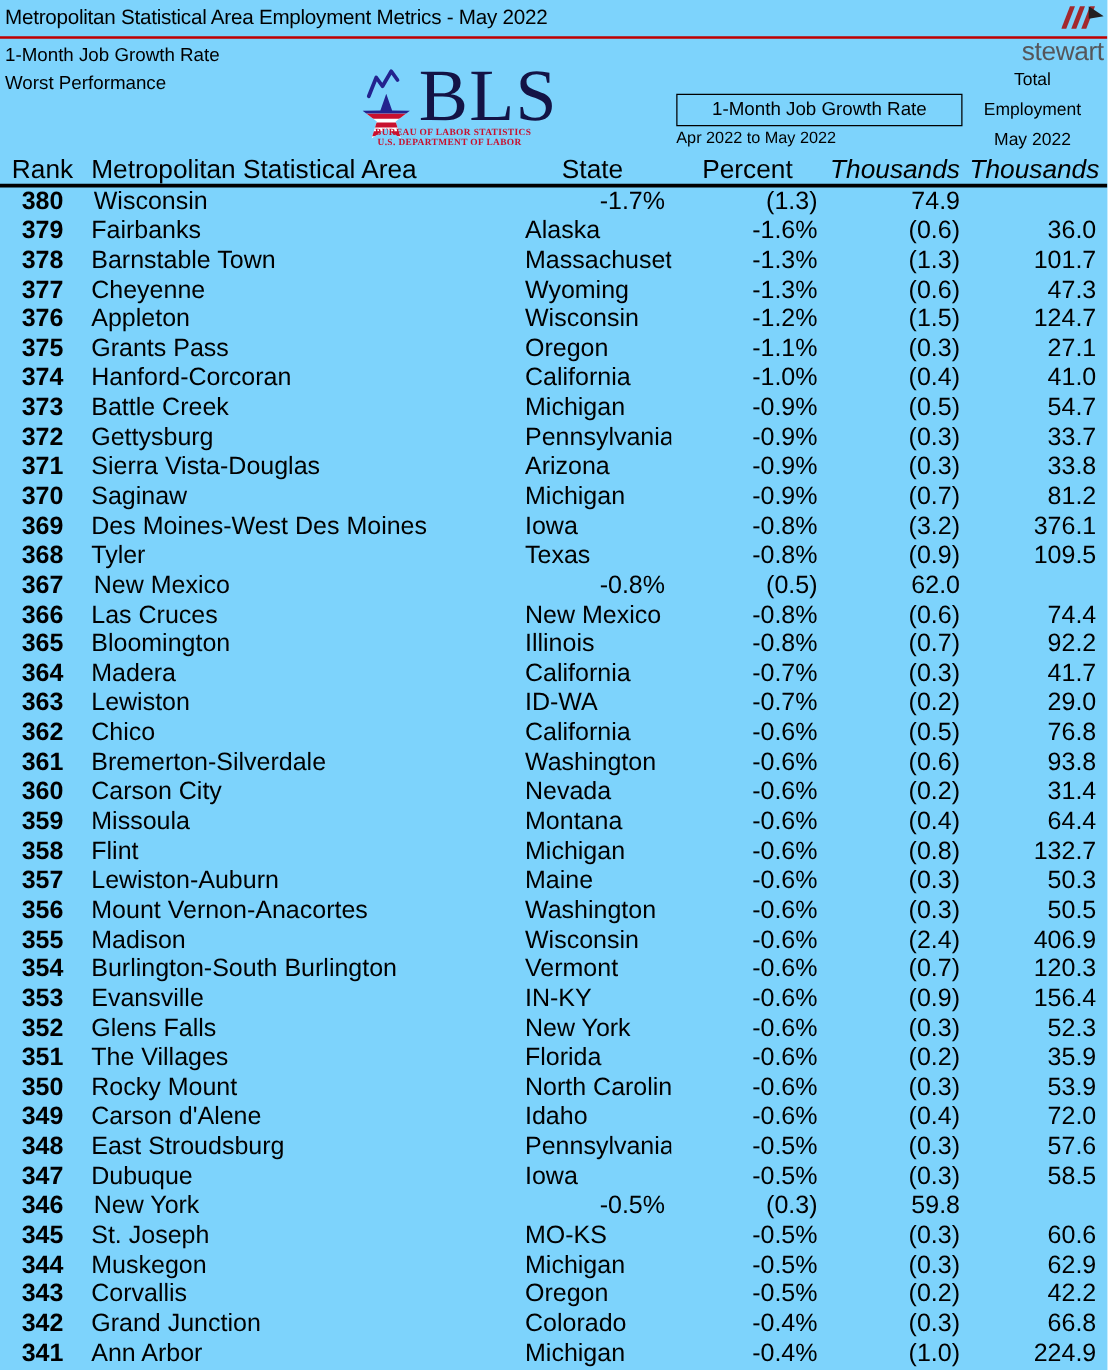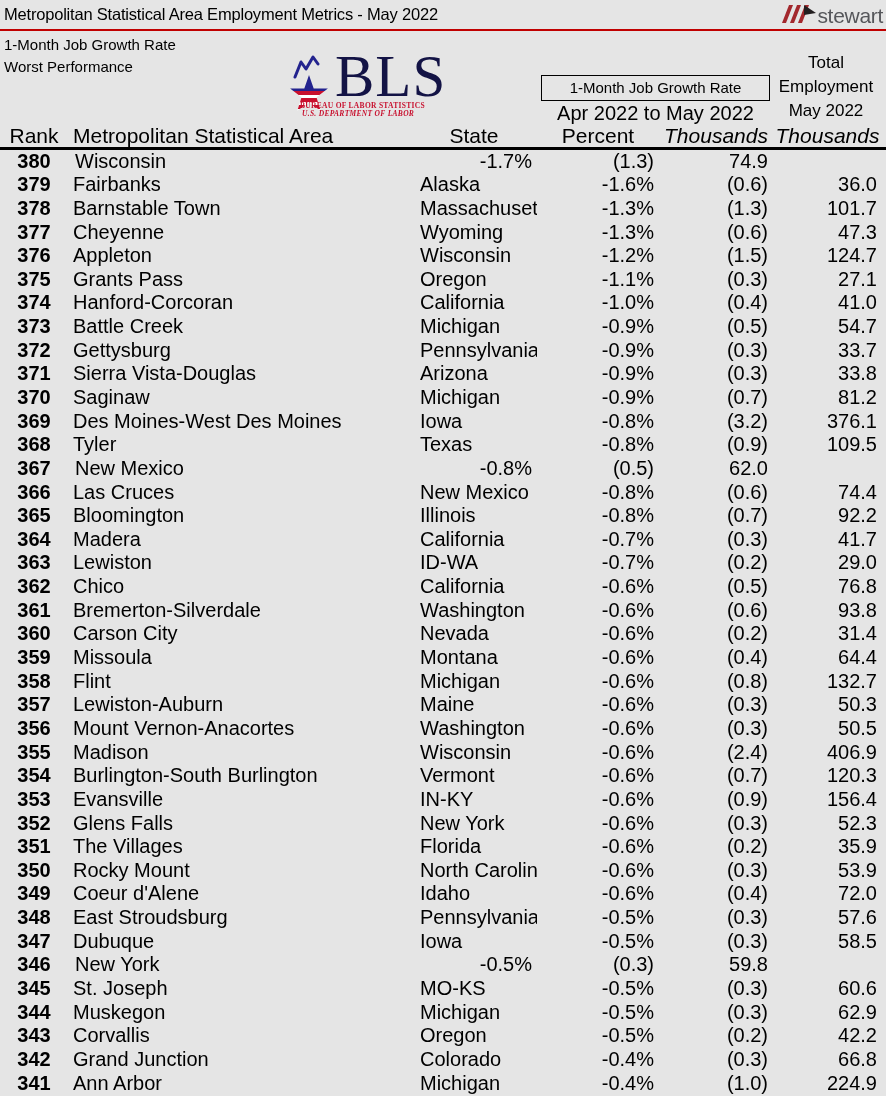--- a/index.html
+++ b/index.html
@@ -1,42 +1,42 @@
 <!DOCTYPE html>
 <html style="--accent: #C00000; --stewart-text: #55565A; --bls-dark: #131345; --bls-red: #C8102E;"><head>
 <meta charset="utf-8">
 <style>
   html,body{margin:0;padding:0;background:#fff;}
-  .page{position:relative;width:886px;height:1096px;background:#e5e5e5;overflow:hidden;
+  .page{position:relative;width:886px;height:1096px;background:#7dd3fc;overflow:hidden;
         font-family:"Liberation Sans",sans-serif;color:#000;}
 
   
   .title{position:absolute;left:4px;top:5px;font-size:16.5px;letter-spacing:-0.2px;}
   .red-rule{position:absolute;left:0;top:29px;width:886px;height:2px;background:var(--accent,#C00000);}
-  .brand{position:absolute;right:3px;top:4px;display:flex;align-items:flex-end;gap:1px;}
+  .brand{position:absolute;right:3px;top:4px;display:flex;align-items:flex-end;gap:1px;flex-direction:column;}
   .brand-text{font-size:21px;color:var(--stewart-text,#55565A);font-weight:500;letter-spacing:-0.3px;}
 
   .sub1{position:absolute;left:4px;top:36px;font-size:15px;}
   .sub2{position:absolute;left:4px;top:58px;font-size:15px;}
 
   
   .bls{position:absolute;left:288px;top:54px;width:135px;height:66px;}
   .bls-star{position:absolute;left:0;top:1px;}
   .bls-acronym{position:absolute;left:47px;top:0;font-family:"Liberation Serif",serif;
                font-size:59px;line-height:44px;color:var(--bls-dark,#131345);letter-spacing:1px;}
   .bls-cap{position:absolute;left:12px;width:98px;font-family:"Liberation Serif",serif;
            font-size:7.5px;font-weight:bold;color:var(--bls-red,#C8102E);letter-spacing:0.3px;white-space:nowrap;}
   .bls-cap1{top:47px;}
-  .bls-cap2{top:55px;left:14px;font-style:italic;}
+  .bls-cap2{top:55px;left:14px;}
 
   
   .group-box{position:absolute;left:541px;top:75px;width:227px;height:24px;border:1px solid #000;
              font-size:15px;text-align:center;line-height:24px;}
-  .group-period{position:absolute;left:541px;top:102px;width:229px;font-size:20px;text-align:center;}
-  .total-stack{position:absolute;left:770px;top:51px;width:112px;text-align:center;font-size:17px;line-height:24px;}
+  .group-period{position:absolute;left:541px;top:102px;width:229px;font-size:13px;}
+  .total-stack{position:absolute;left:770px;top:51px;width:112px;text-align:center;font-size:14px;line-height:24px;}
 
   
   .grid6{display:grid;grid-template-columns:64px 345px 126px 122px 114px 109px;}
   .colhead{position:absolute;left:2px;top:124px;height:23px;line-height:23px;font-size:21px;}
   .colhead .cell{white-space:nowrap;}
   .black-rule{position:absolute;left:0;top:147px;width:886px;height:2.5px;background:#000;}
 
   .rows{position:absolute;left:2px;top:149.6px;width:880px;}
   .trow{height:23.65px;line-height:23.65px;font-size:20px;}
   .cell{overflow:hidden;white-space:nowrap;}
@@ -354,21 +354,21 @@
       <div class="trow grid6">
         <div class="cell c-rank">350</div>
         <div class="cell c-msa">Rocky Mount</div>
         <div class="cell c-state">North Carolina</div>
         <div class="cell c-percent">-0.6%</div>
         <div class="cell c-thousands">(0.3)</div>
         <div class="cell c-total">53.9</div>
       </div>
       <div class="trow grid6">
         <div class="cell c-rank">349</div>
-        <div class="cell c-msa">Coeur d'Alene</div>
+        <div class="cell c-msa">Carson d'Alene</div>
         <div class="cell c-state">Idaho</div>
         <div class="cell c-percent">-0.6%</div>
         <div class="cell c-thousands">(0.4)</div>
         <div class="cell c-total">72.0</div>
       </div>
       <div class="trow grid6">
         <div class="cell c-rank">348</div>
         <div class="cell c-msa">East Stroudsburg</div>
         <div class="cell c-state">Pennsylvania</div>
         <div class="cell c-percent">-0.5%</div>

